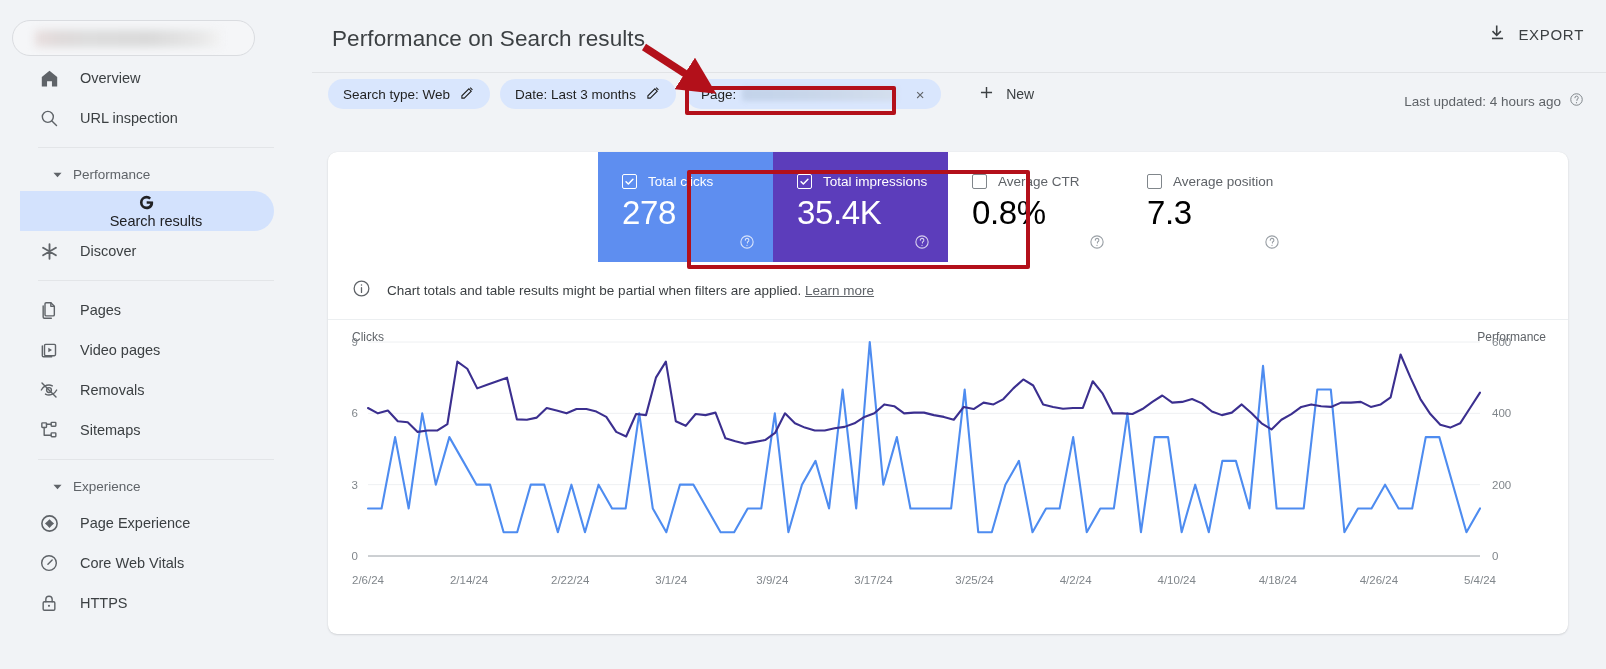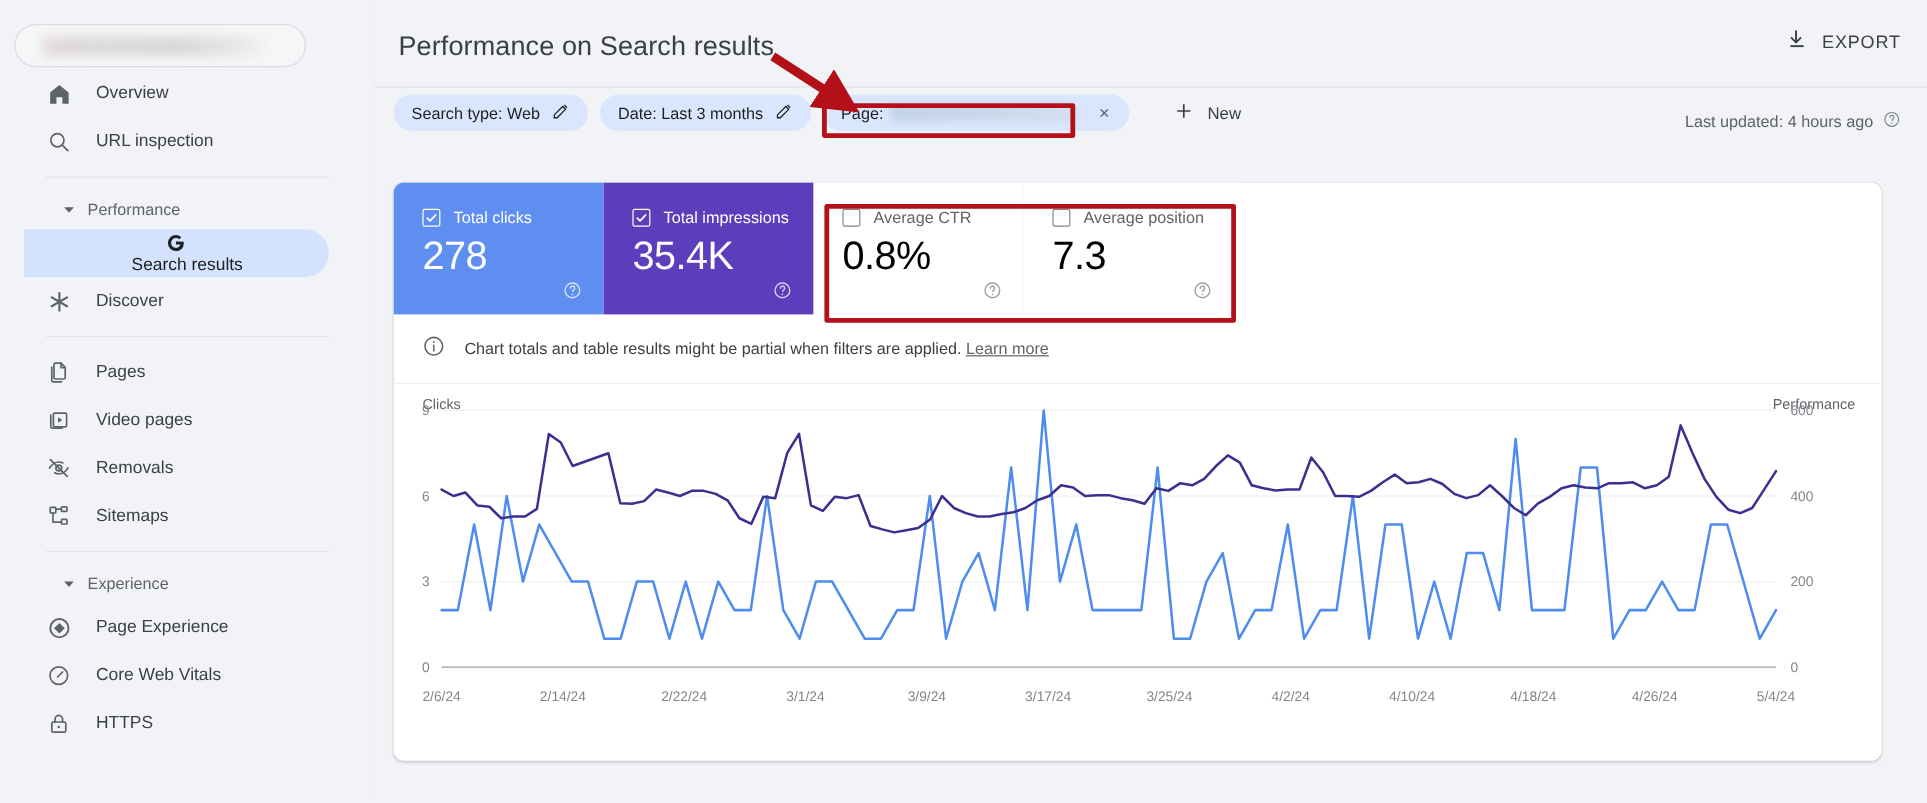--- a/index.html
+++ b/index.html
@@ -123,21 +123,21 @@
   }
 
   
   .card {
     position: absolute; left: 16px; top: 152px;
     width: 1240px; height: 482px;
     background: #fff; border-radius: 9px;
     box-shadow: 0 1px 2px rgba(60,64,67,.16), 0 0 1px rgba(60,64,67,.1);
     overflow: hidden;
   }
-  .metrics { display: flex; height: 110px; }
+  .metrics { display: flex; height: 110px; justify-content: center; }
   .metric {
     position: relative; flex: 0 0 175px; padding: 22px 0 0 24px;
     cursor: pointer;
   }
   .metric.clicks { background: #5e8ef0; }
   .metric.impr   { background: #5c3dbb; }
   .metric.ctr, .metric.pos { background: #fff; }
   .metric .mhead { display: flex; align-items: center; gap: 11px; }
   .metric .mlabel { font-size: 13.5px; }
   .metric.clicks .mlabel, .metric.impr .mlabel { color: #fff; }

